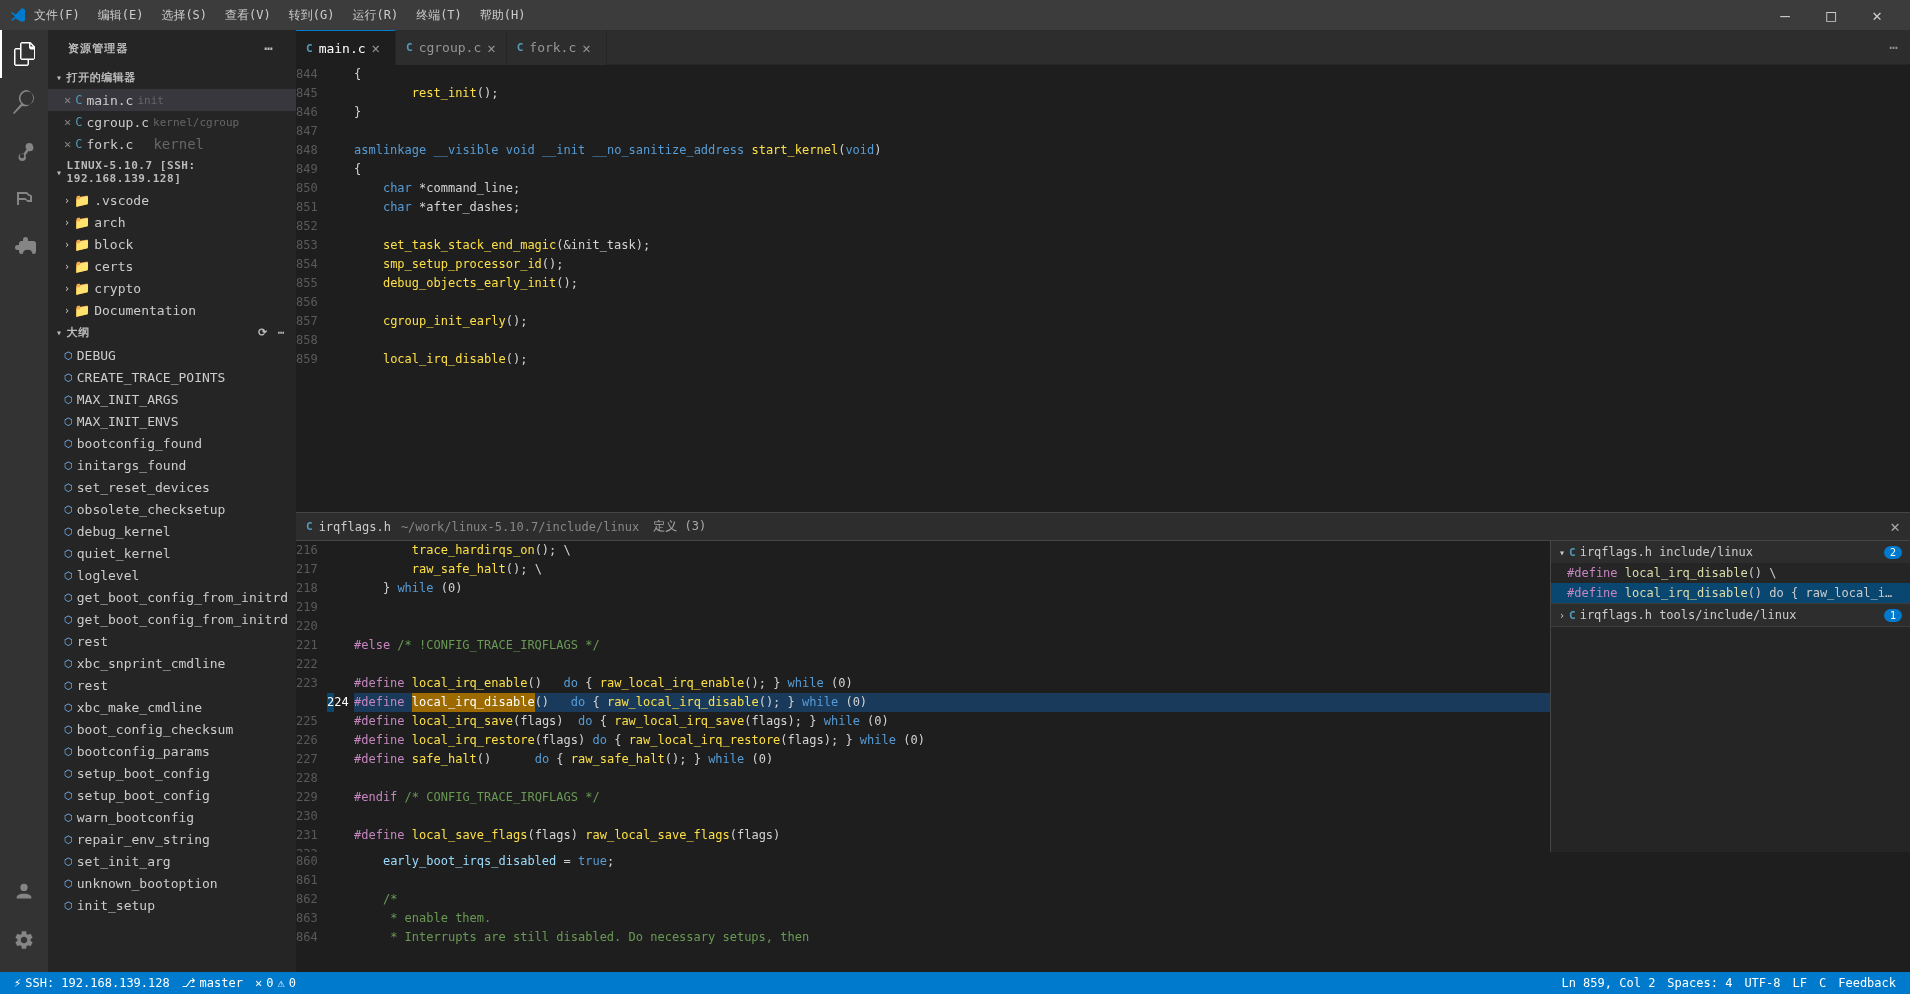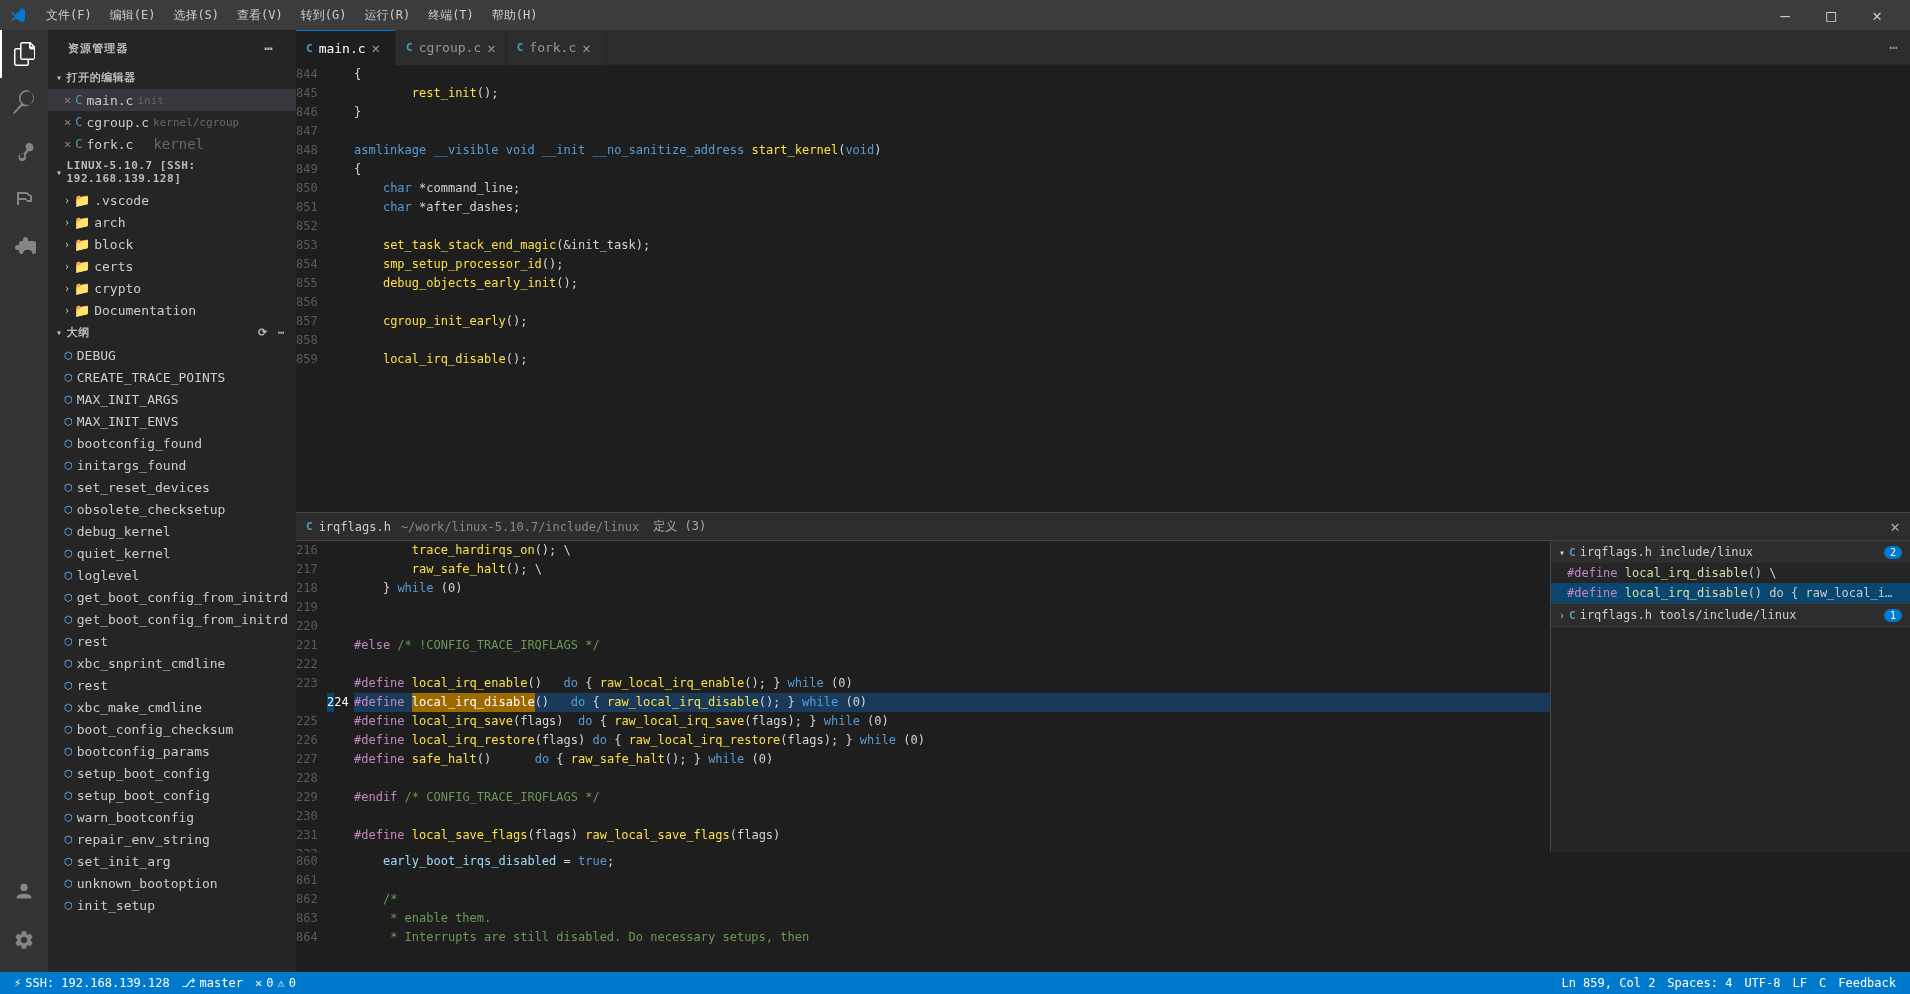--- a/index.html
+++ b/index.html
@@ -22,21 +22,21 @@
       display: flex;
       align-items: center;
       justify-content: space-between;
       padding: 0 10px;
       flex-shrink: 0;
       user-select: none;
     }
     #titlebar-left {
       display: flex;
       align-items: center;
-      gap: 12px;
+      gap: 0;
     }
     #titlebar-menu {
       display: flex;
       gap: 2px;
     }
     .menu-item {
       padding: 2px 8px;
       color: #cccccc;
       font-size: 12px;
       cursor: pointer;

